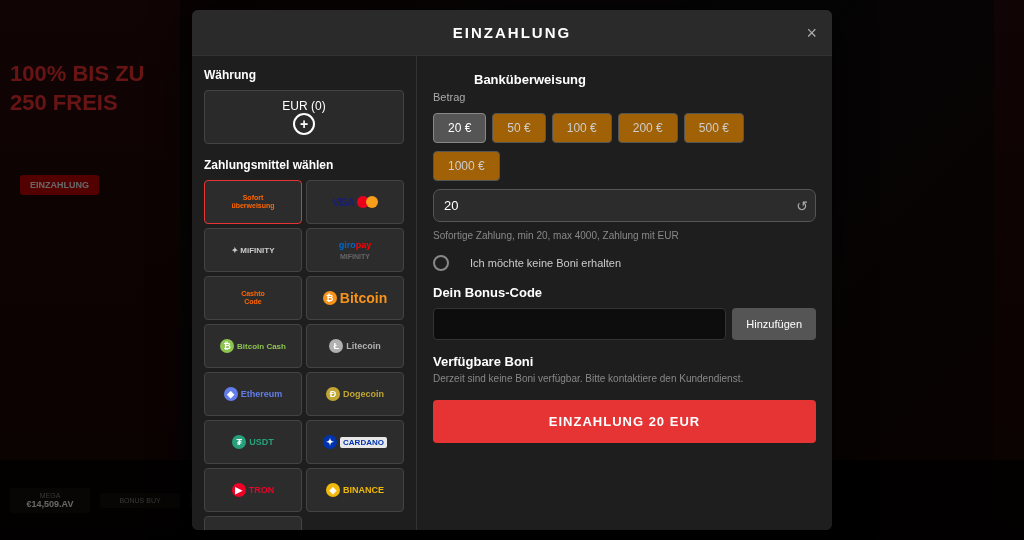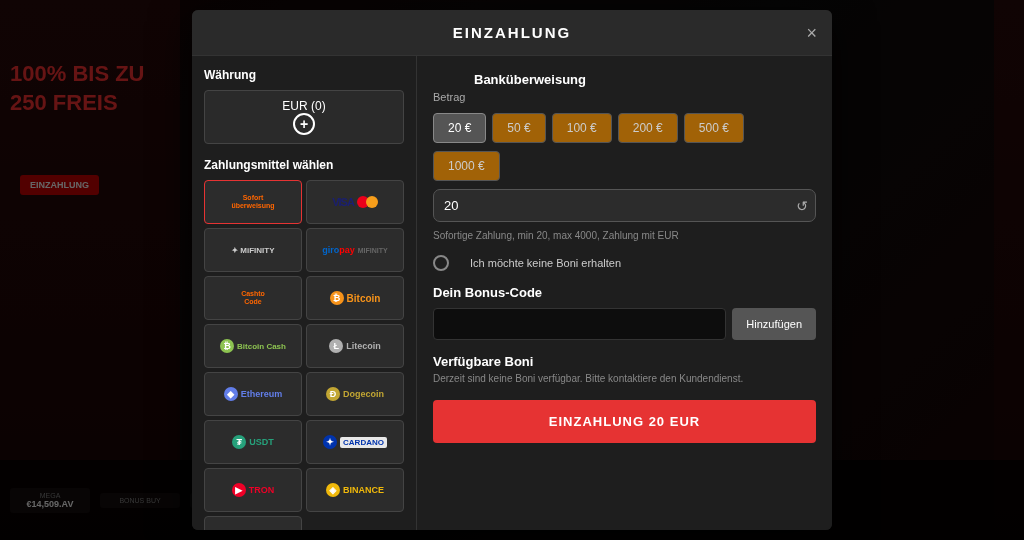--- a/index.html
+++ b/index.html
@@ -363,21 +363,21 @@
     }
 
     
     .pm-visa { color: #1a1f71; font-weight: 900; font-size: 11px; letter-spacing: -1px; }
     .pm-mc { display: flex; gap: 2px; }
     .pm-mc .c1 { width: 12px; height: 12px; border-radius: 50%; background: #eb001b; }
     .pm-mc .c2 { width: 12px; height: 12px; border-radius: 50%; background: #f79e1b; margin-left: -5px; }
     .pm-mifinity { color: #00aaff; font-size: 9px; font-weight: bold; }
     .pm-astropay { color: #ff6600; font-size: 9px; font-weight: bold; }
     .pm-cashtocode { color: #ff6600; font-size: 8px; font-weight: bold; }
-    .pm-bitcoin { color: #f7931a; font-size: 10px; font-weight: bold; text-align: center; }
+    .pm-bitcoin { color: #f7931a; font-size: 14px; font-weight: bold; text-align: center; }
     .pm-bitcoincash { color: #8dc351; font-size: 8px; font-weight: bold; }
     .pm-litecoin { color: #b0b0b0; font-size: 9px; font-weight: bold; }
     .pm-ethereum { color: #627eea; font-size: 9px; font-weight: bold; }
     .pm-dogecoin { color: #c2a633; font-size: 9px; font-weight: bold; }
     .pm-usdt { color: #26a17b; font-size: 9px; font-weight: bold; }
     .pm-tron { color: #ef0027; font-size: 9px; font-weight: bold; }
     .pm-binance { color: #f0b90b; font-size: 9px; font-weight: bold; }
     .pm-jeton { color: #ff6600; font-size: 9px; font-weight: bold; }
 
     .crypto-icon {
@@ -449,21 +449,21 @@
                 <div class="c2"></div>
               </div>
             </div>
           </div>
 
           <div class="payment-item">
             <div class="payment-logo pm-mifinity">✦ MiFINITY</div>
           </div>
 
           <div class="payment-item">
-            <div class="payment-logo" style="display:flex;flex-direction:row;align-items:center;">
+            <div class="payment-logo" style="display:flex;flex-direction:column;align-items:center;">
               <span style="color:#0066cc;font-size:9px;font-weight:900;">giro<span style="color:#ff0000;">pay</span></span>
               <span style="color:#666;font-size:7px;">MIFINITY</span>
             </div>
           </div>
 
 
           <div class="payment-item">
             <div class="payment-logo pm-cashtocode">
               <span style="font-size:7px;color:#ff6600;font-weight:bold;text-align:center;line-height:1.2;">Cashto<br>Code</span>
             </div>

